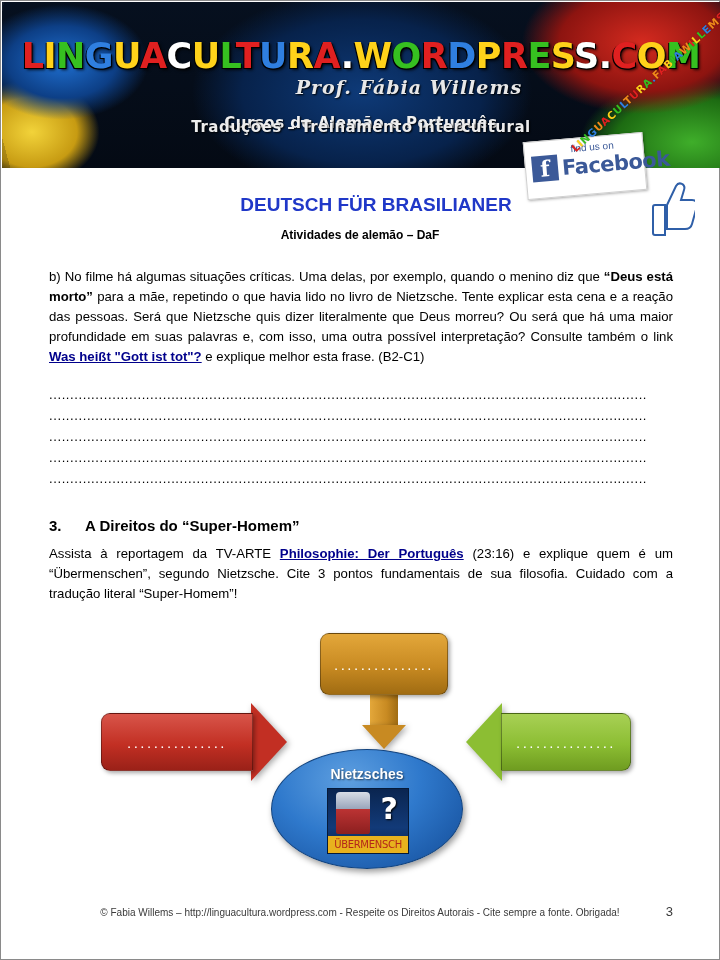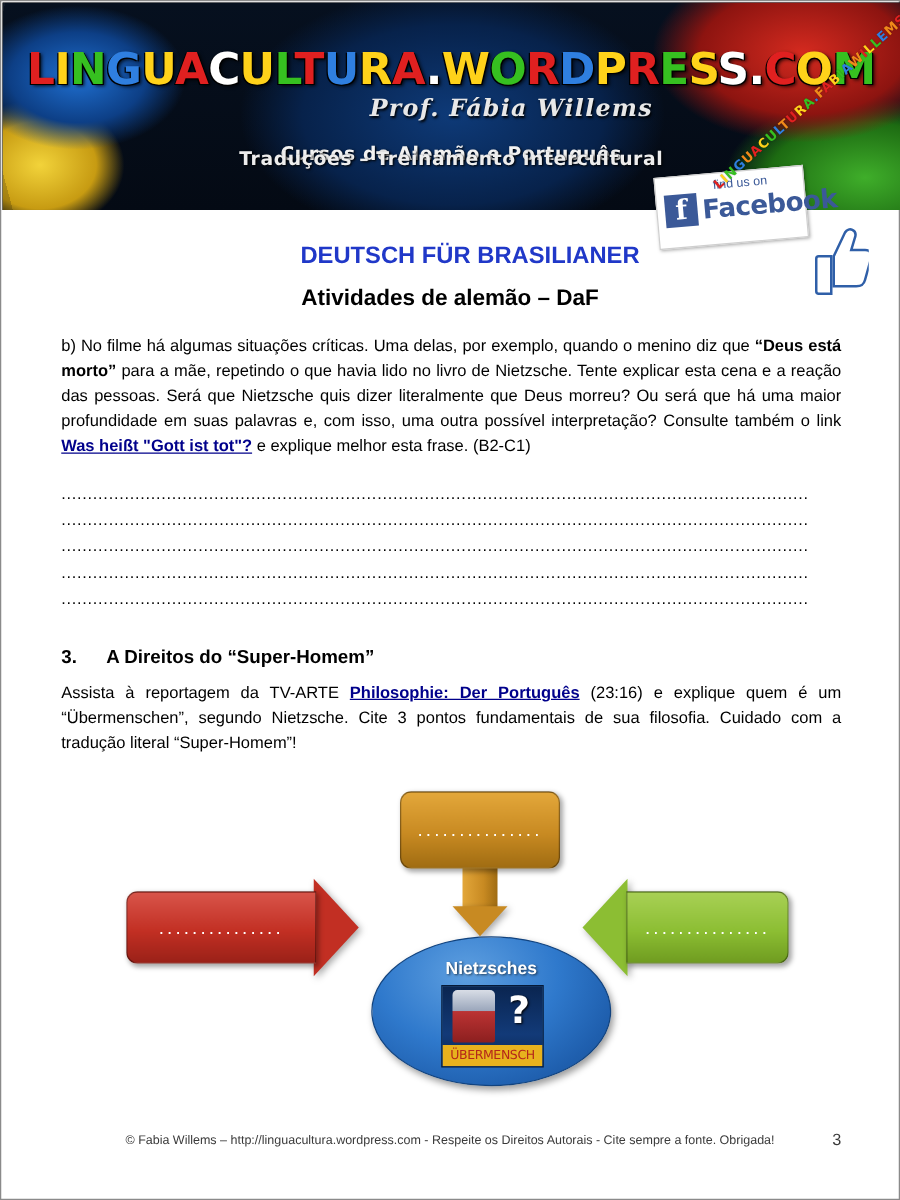--- a/index.html
+++ b/index.html
@@ -209,21 +209,21 @@
     margin-left: 16px;
   }
   .h-sub {
     position: absolute;
     left: 0;
     top: 227px;
     width: 718px;
     text-align: center;
     font-family: "Liberation Sans", sans-serif;
     font-weight: bold;
-    font-size: 18px;
+    font-size: 12px;
     color: #000000;
   }
 
   
   .para-b {
     position: absolute;
     left: 48px;
     top: 266px;
     width: 624px;
     font-size: 13.2px;
@@ -344,21 +344,21 @@
     left: 271px; top: 104px;
     width: 0; height: 0;
     border-left: 22px solid transparent;
     border-right: 22px solid transparent;
     border-top: 24px solid #c88a22;
     filter: drop-shadow(2px 2px 3px rgba(0,0,0,0.35));
   }
 
   .ellipse {
     position: absolute;
-    left: 206px; top: 128px;
+    left: 180px; top: 128px;
     width: 190px; height: 118px;
     border-radius: 50%;
     background: radial-gradient(ellipse at 40% 25%, #5e9fe0 0%, #2f79cc 45%, #1f5fae 75%, #184e92 100%);
     border: 1px solid #12437e;
     box-shadow: 2px 3px 6px rgba(0,0,0,0.4);
   }
   .ellipse-label {
     position: absolute;
     left: 0; top: 16px;
     width: 190px;

